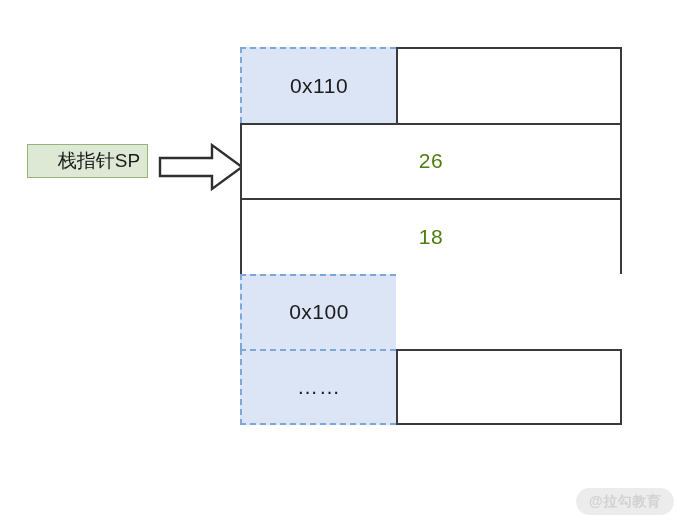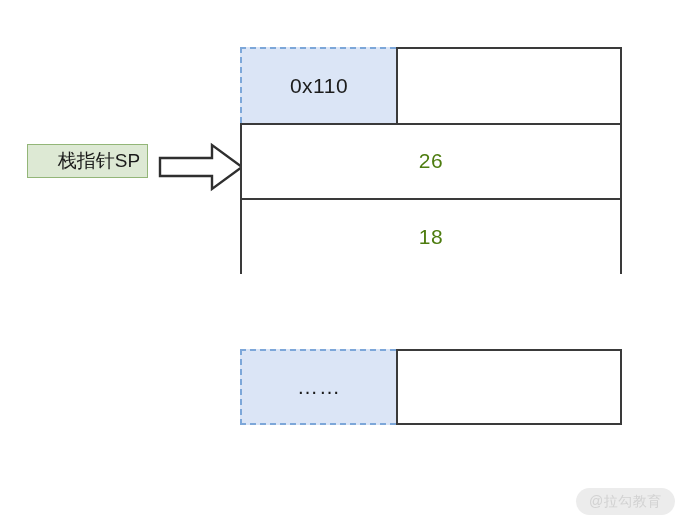--- a/index.html
+++ b/index.html
@@ -124,20 +124,21 @@
     padding: 0 13px;
     border-radius: 14px;
     background: #ececec;
     color: #d2d2d2;
     font-size: 14px;
     display: flex;
     align-items: center;
     justify-content: center;
     white-space: nowrap;
     letter-spacing: 0.5px;
+    font-weight: bold;
   }
 </style>
 </head>
 <body>
 
 <div id="canvas">
 
   <div class="sp-label">栈指针SP</div>
 
   <div class="arrow-wrap">
@@ -156,20 +157,21 @@
 
     <div class="mem-row">
       <div class="val-cell">26</div>
     </div>
 
     <div class="mem-row">
       <div class="val-cell">18</div>
     </div>
 
     <div class="mem-row">
+      <div class="addr-cell">0x100</div>
     </div>
 
     <div class="mem-row">
       <div class="addr-cell ellipsis-text">……</div>
       <div class="val-cell"></div>
     </div>
 
   </div>
 
   <div class="watermark">@拉勾教育</div>

